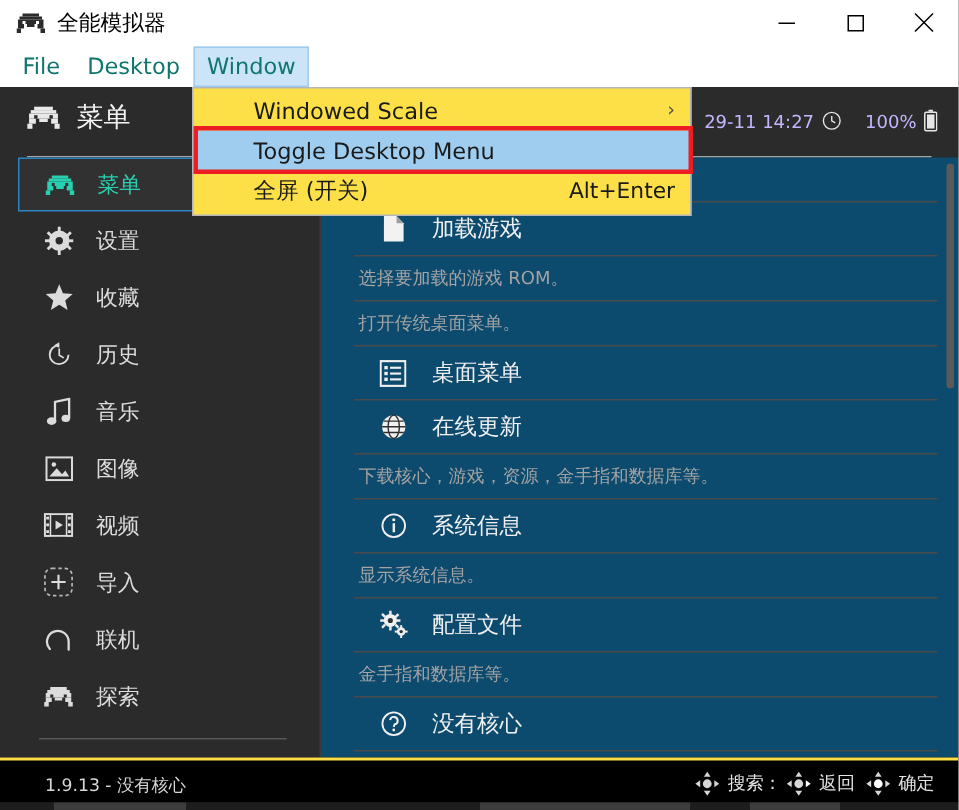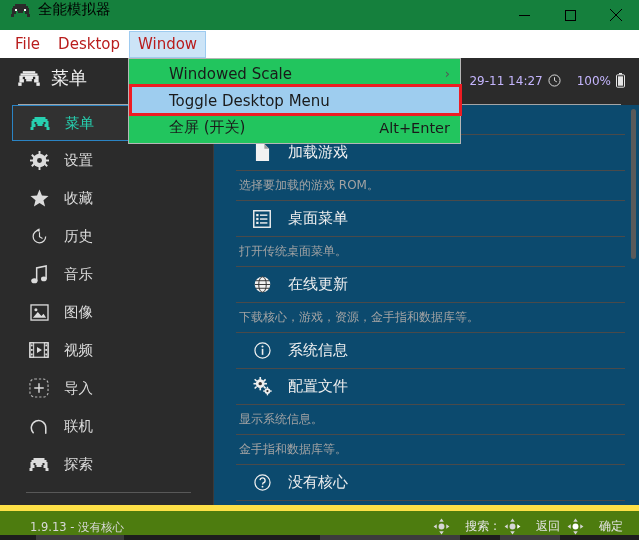--- a/index.html
+++ b/index.html
@@ -12,22 +12,22 @@
   #app {
     position: relative;
     width: 639px; height: 540px;
     background: #2b2b2b;
   }
 
   
   .titlebar {
     position: absolute; top: 0; left: 0;
     width: 639px; height: 30px;
-    background: #15803d;
-    display: flex; 
+    background: #ffffff;
+    display: flex; align-items: center;
   }
   .tb-icon {
     margin-left: 10px; width: 20px; height: 20px;
     display: flex; align-items: center; justify-content: center;
     flex: 0 0 auto;
   }
   .tb-title {
     margin-left: 8px;
     font-size: 14.5px; color: #000;
     font-family: "DejaVu Sans", sans-serif;
@@ -44,37 +44,37 @@
   .menubar {
     position: absolute; top: 30px; left: 0;
     width: 639px; height: 28px;
     background: #ffffff;
     display: flex; align-items: center;
     padding-left: 6px;
   }
   .menubar-item {
     padding: 3px 9px 4px 9px;
     font-size: 15px;
-    color: #b91c1c;
+    color: #0f766e;
     font-family: "DejaVu Sans", sans-serif;
     line-height: 20px;
     white-space: nowrap;
   }
   .menubar-item.active {
     background: #cce4f7;
     border: 1px solid #9ecbf0;
     padding: 2px 8px 3px 8px;
   }
 
   
   .dropdown {
     position: absolute;
     top: 58px; left: 128px;
     width: 333px;
-    background: #22c55e;
+    background: #fde047;
     border: 1px solid #b6b6b6;
     z-index: 50;
     padding: 1px 0 2px 0;
   }
   .dd-item {
     position: relative;
     height: 27px;
     display: flex; align-items: center;
     padding-left: 40px; padding-right: 10px;
     font-size: 15px;
@@ -213,37 +213,37 @@
   .scrollbar .thumb {
     position: absolute; top: 0; left: 0;
     width: 5px; height: 150px;
     background: #5a5a5a; border-radius: 3px;
   }
 
   
   .statusbar {
     position: absolute; top: 505px; left: 0;
     width: 639px; height: 30px;
-    background: #4d7c0f;
-    border-top: 6px solid #fde047;
+    background: #000000;
+    border-top: 2px solid #fde047;
   }
   .sb-version {
     position: absolute; left: 30px; top: 9px;
     color: #d8d8d8; font-size: 11.5px;
     font-family: "DejaVu Sans", sans-serif;
     white-space: nowrap;
   }
   .sb-hints {
     position: absolute; right: 16px; top: 7px;
     display: flex; align-items: center; gap: 7px;
     color: #e4e4e4; font-size: 12px;
     font-family: "DejaVu Sans", sans-serif;
     white-space: nowrap;
   }
-  .sb-hints .hint { display: flex; align-items: center; gap: 15px; }
+  .sb-hints .hint { display: flex; align-items: center; gap: 5px; }
 
   
   .taskbar {
     position: absolute; top: 535px; left: 0;
     width: 639px; height: 5px;
     background: #1d1d1d;
   }
   .taskbar .tbk { position: absolute; top: 0; height: 5px; background: #3c3c3c; }
 
   svg { display: block; }
@@ -528,37 +528,37 @@
           <svg width="15" height="19" viewBox="0 0 16 20">
             <path d="M1 1 L10 1 L15 6 L15 19 L1 19 Z" fill="#f2f2f2"></path>
             <path d="M10 1 L10 6 L15 6 Z" fill="#9e9e9e"></path>
           </svg>
         </span>
         <span>加载游戏</span>
       </div>
 
       <div class="row desc">选择要加载的游戏 ROM。</div>
 
+      <div class="row desc">打开传统桌面菜单。</div>
+
       <div class="row entry">
         <span class="rw-icon">
           <svg width="18" height="18" viewBox="0 0 19 19">
             <rect x="0.8" y="0.8" width="17.4" height="17.4" fill="none" stroke="#f0f0f0" stroke-width="1.5"></rect>
             <rect x="3.4" y="4.2" width="2.4" height="2.4" fill="#f0f0f0"></rect>
             <rect x="3.4" y="8.3" width="2.4" height="2.4" fill="#f0f0f0"></rect>
             <rect x="3.4" y="12.4" width="2.4" height="2.4" fill="#f0f0f0"></rect>
             <rect x="7.4" y="4.7" width="7.8" height="1.5" fill="#f0f0f0"></rect>
             <rect x="7.4" y="8.8" width="7.8" height="1.5" fill="#f0f0f0"></rect>
             <rect x="7.4" y="12.9" width="7.8" height="1.5" fill="#f0f0f0"></rect>
           </svg>
         </span>
         <span>桌面菜单</span>
       </div>
 
-      <div class="row desc">打开传统桌面菜单。</div>
-
       <div class="row entry">
         <span class="rw-icon">
           <svg width="17" height="17" viewBox="0 0 18 18">
             <circle cx="9" cy="9" r="8.2" fill="#f0f0f0"></circle>
             <g stroke="#303030" stroke-width="1" fill="none">
               <path d="M0.8 9 L17.2 9"></path>
               <path d="M1.9 5 L16.1 5"></path>
               <path d="M1.9 13 L16.1 13"></path>
               <ellipse cx="9" cy="9" rx="4" ry="8.2"></ellipse>
             </g>
@@ -572,20 +572,22 @@
       <div class="row entry">
         <span class="rw-icon">
           <svg width="17" height="17" viewBox="0 0 18 18">
             <circle cx="9" cy="9" r="8" fill="none" stroke="#f0f0f0" stroke-width="1.3"></circle>
             <circle cx="9" cy="4.8" r="1.1" fill="#f0f0f0"></circle>
             <rect x="8.2" y="7.2" width="1.7" height="6.4" fill="#f0f0f0"></rect>
           </svg>
         </span>
         <span>系统信息</span>
       </div>
+
+      <div class="row desc">显示系统信息。</div>
 
       <div class="row entry">
         <span class="rw-icon">
           <svg width="19" height="19" viewBox="0 0 20 20">
             <g fill="#f0f0f0">
               <circle cx="7.6" cy="7" r="4.6"></circle>
               <rect x="6.8" y="0" width="1.7" height="3"></rect>
                 <rect x="6.8" y="11" width="1.7" height="3"></rect>
               <rect x="0.5" y="6.2" width="3" height="1.7"></rect>
                 <rect x="11.7" y="6.2" width="3" height="1.7"></rect>
@@ -601,22 +603,20 @@
                 <rect x="14.5" y="17.3" width="1.4" height="2"></rect>
               <rect x="10.7" y="14.1" width="2" height="1.4"></rect>
                 <rect x="17.7" y="14.1" width="2" height="1.4"></rect>
             </g>
             <circle cx="15.2" cy="14.8" r="1.2" fill="#303030"></circle>
           </svg>
         </span>
         <span>配置文件</span>
       </div>
 
-      <div class="row desc">显示系统信息。</div>
-
       <div class="row desc">金手指和数据库等。</div>
 
       <div class="row entry">
         <span class="rw-icon">
           <svg width="17" height="17" viewBox="0 0 18 18">
             <circle cx="9" cy="9" r="8" fill="none" stroke="#f0f0f0" stroke-width="1.3"></circle>
             <path d="M6.4 6.4 a2.7 2.7 0 1 1 3.2 3.1 L9 11.2" fill="none" stroke="#f0f0f0" stroke-width="1.4"></path>
             <circle cx="9" cy="13.4" r="1" fill="#f0f0f0"></circle>
           </svg>
         </span>

